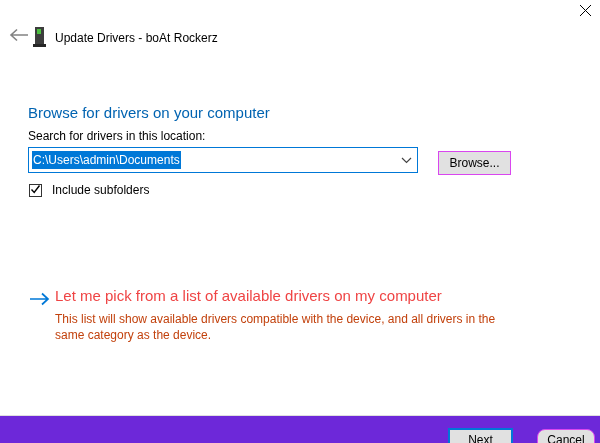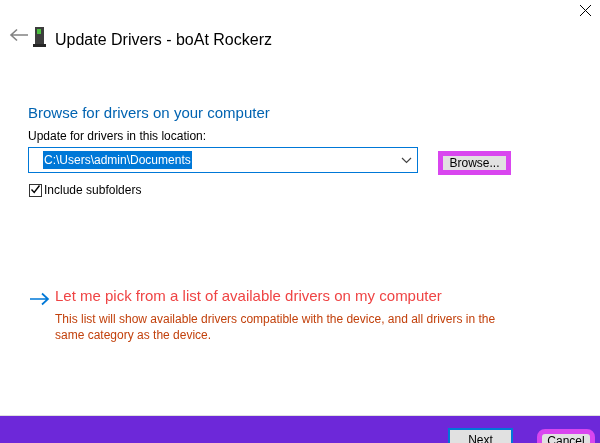--- a/index.html
+++ b/index.html
@@ -25,62 +25,62 @@
     width: 22px; height: 16px;
     background: transparent; border: none; cursor: pointer;
     display: flex; align-items: center; justify-content: center;
   }
   .device-icon { position: absolute; left: 33px; top: 27px; width: 14px; height: 21px; }
   .device-icon .body { position: absolute; left: 2px; top: 0; width: 9px; height: 17px; background: #3d3d3d; }
   .device-icon .led { position: absolute; left: 4px; top: 2px; width: 4px; height: 5px; background: #4bbf3f; }
   .device-icon .base { position: absolute; left: 0; top: 17px; width: 13px; height: 3px; background: #262626; }
   .win-title {
     position: absolute; left: 55px; top: 31px;
-    font-size: 16px; color: #000;
+    font-size: 12px; color: #000;
   }
 
   
   .heading {
     position: absolute; left: 28px; top: 78px;
     font-size: 15px; color: #0063b1; margin-top: 26px;
   }
   .search-label {
     position: absolute; left: 28px; top: 129px;
     font-size: 12px;
   }
   .combobox {
     position: absolute; left: 28px; top: 147px;
     width: 390px; height: 26px;
     background: #fff; border: 1px solid #0078d7;
     display: flex; align-items: center;
     cursor: text;
   }
   .combobox .path {
-    margin-left: 14px;
+    margin-left: 3px;
     font-size: 12px;
     background: #0078d7; color: #fff;
     padding: 2px 1px;
     white-space: nowrap;
   }
   .combobox .chev {
     position: absolute; right: 0; top: 0;
     width: 21px; height: 100%;
     display: flex; align-items: center; justify-content: center;
     cursor: pointer;
   }
   .btn {
-    background: #e1e1e1; border: 5px solid #d946ef;
+    background: #e1e1e1; border: 1px solid #d946ef;
     font-size: 12px; font-family: inherit;
     cursor: pointer; color: #000;
   }
   .browse-btn { position: absolute; left: 438px; top: 151px; width: 73px; height: 24px; }
 
   .chk-row {
     position: absolute; left: 29px; top: 183px;
-    display: flex; align-items: center; gap: 2px;
+    display: flex; align-items: center; gap: 10px;
     cursor: pointer;
   }
   .chk-box {
     width: 13px; height: 13px; background: #fff;
     border: 1px solid #333;
     display: flex; align-items: center; justify-content: center;
   }
   .chk-label { font-size: 12px; }
 
   
@@ -133,21 +133,21 @@
   </button>
   <div class="device-icon">
     <div class="body"></div>
       <div class="led"></div>
       <div class="base"></div>
   </div>
   <div class="win-title">Update Drivers - boAt Rockerz</div>
 
   <div class="heading">Browse for drivers on your computer</div>
 
-  <div class="search-label">Update for drivers in this location:</div>
+  <div class="search-label">Search for drivers in this location:</div>
 
   <div class="combobox">
     <span class="path">C:\Users\admin\Documents</span>
     <span class="chev">
       <svg width="11" height="7" viewBox="0 0 11 7">
         <path d="M1,1 L5.5,5.5 L10,1" stroke="#444" stroke-width="1.2" fill="none"></path>
       </svg>
     </span>
   </div>
 

